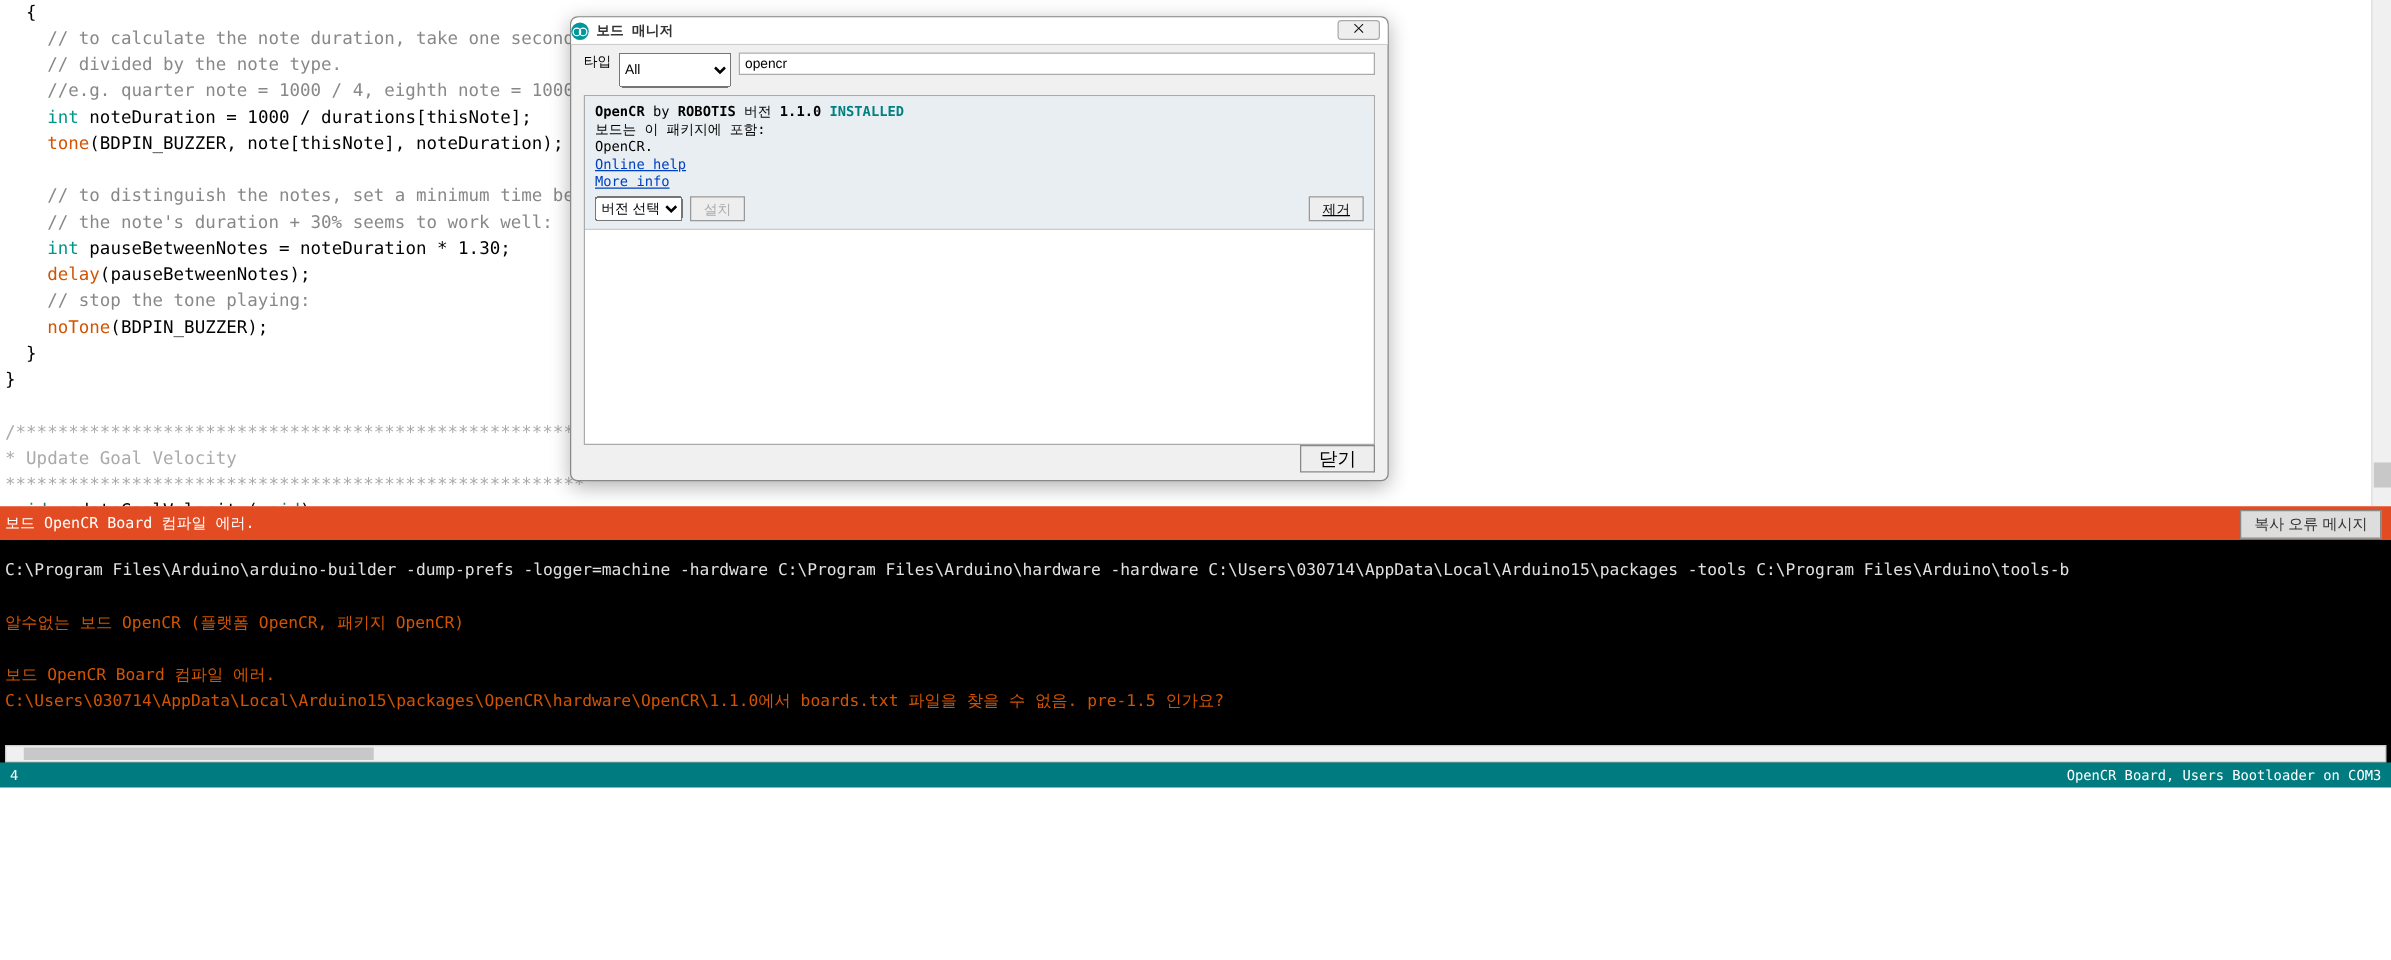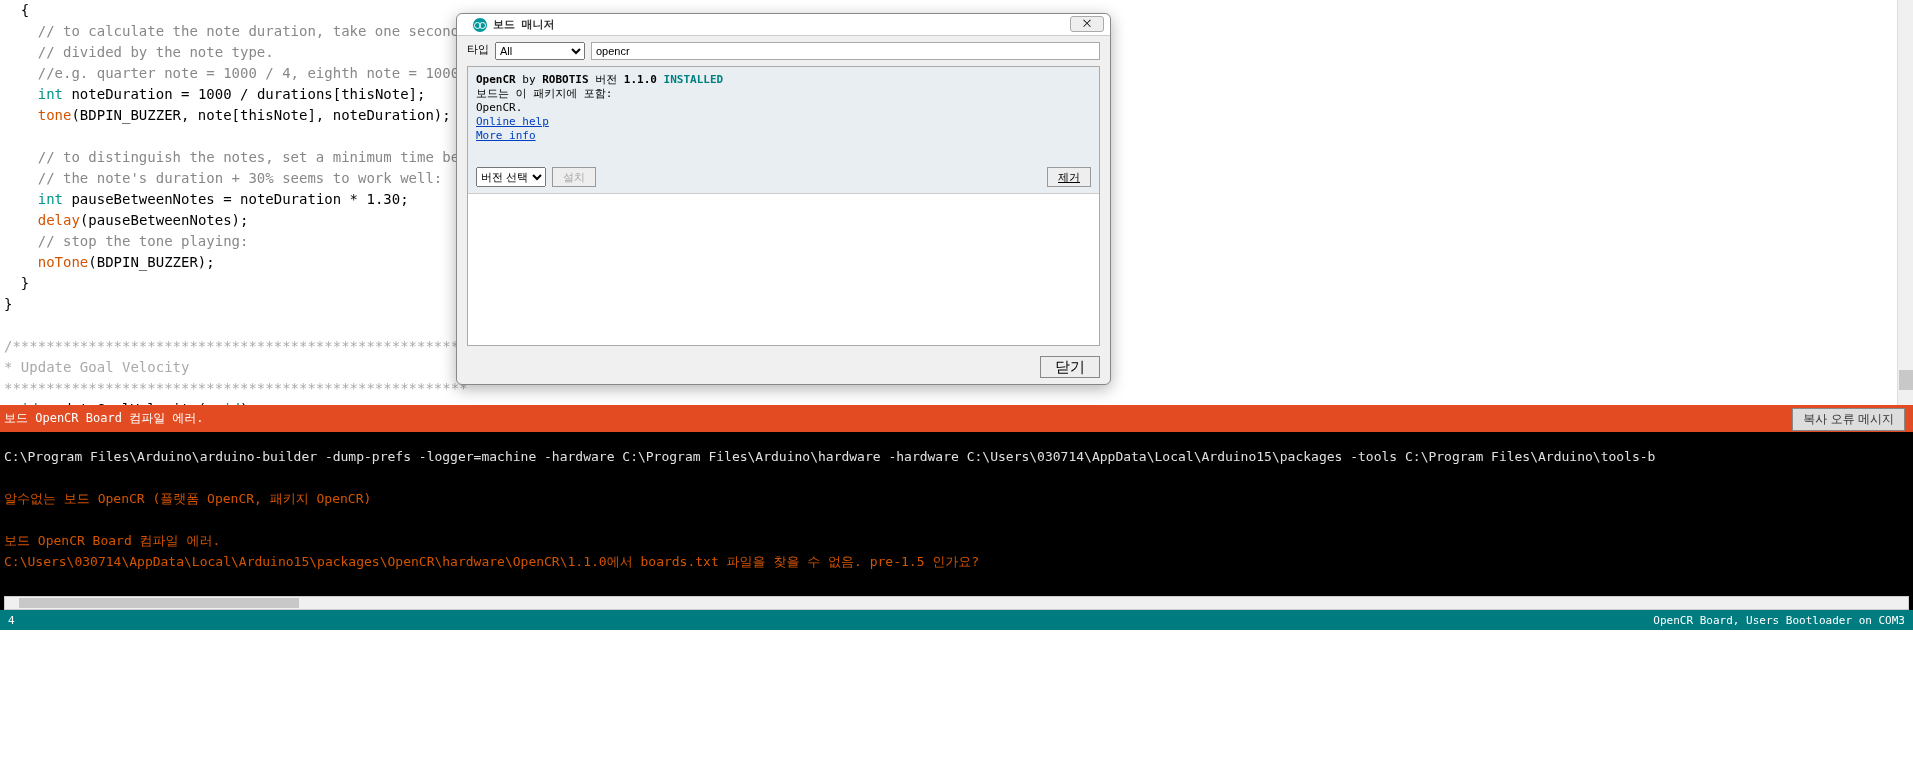--- a/index.html
+++ b/index.html
@@ -143,21 +143,21 @@
   border: 1px solid #888;
   border-radius: 6px;
   box-shadow: 0 4px 16px rgba(0,0,0,0.3);
 }
 .dialog-titlebar {
   height: 22px;
   background: #fff;
   border-bottom: 1px solid #ccc;
   display: flex;
   align-items: center;
-  padding-left: 16px;
+  padding-left: 0;
   border-radius: 6px 6px 0 0;
   position: relative;
 }
 .dialog-titlebar .arduino-icon {
   width: 14px;
   height: 14px;
   background: #00979c;
   border-radius: 50%;
   margin-right: 6px;
   position: relative;
@@ -196,21 +196,21 @@
 
 .dialog-filter {
   padding: 6px 10px;
   display: flex;
   gap: 6px;
   font-size: 11px;
 }
 .dialog-filter select {
   width: 90px;
   font-size: 11px;
-  height: 18px;
+  height: 28px;
 }
 .dialog-filter input {
   flex: 1;
   font-size: 11px;
   height: 18px;
   padding: 0 4px;
   border: 1px solid #aaa;
 }
 
 .dialog-list {
@@ -226,21 +226,21 @@
   font-size: 11px;
   line-height: 14px;
   background: #e8eef2;
   border-bottom: 1px solid #ccc;
   position: relative;
 }
 .board-entry .name { font-weight: bold; }
 .board-entry .installed { color: #008080; font-weight: bold; margin-top: 32px; }
 .board-entry a { color: #0040c0; text-decoration: underline; cursor: pointer; }
 .board-entry-actions {
-  margin-top: 24px;
+  margin-top: 4px;
   display: flex;
   align-items: center;
   gap: 6px;
 }
 .board-entry-actions select {
   font-size: 11px;
   height: 20px;
 }
 .board-entry-actions .install-btn,
 .board-entry-actions .remove-btn {

